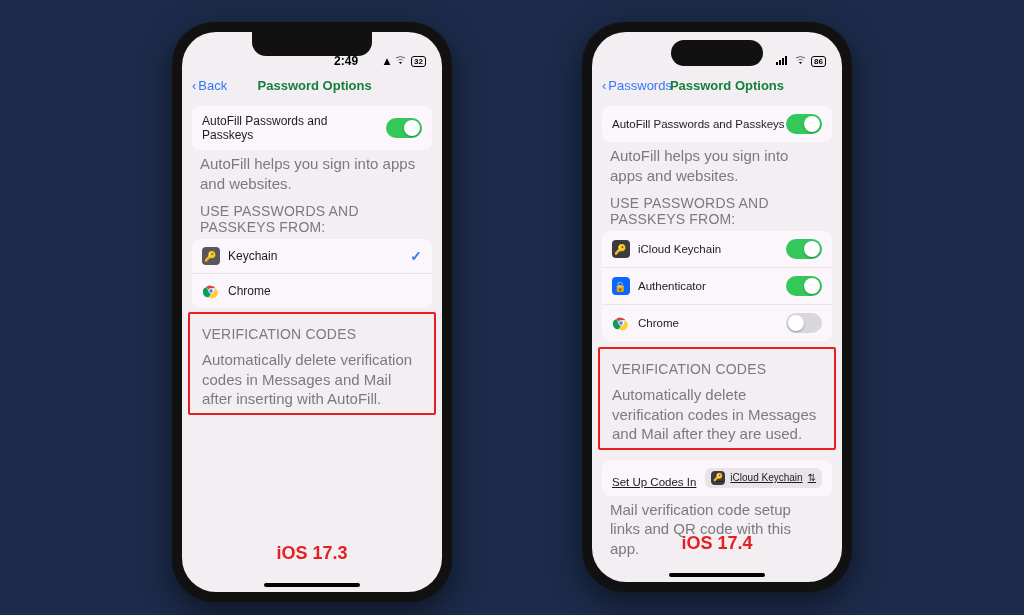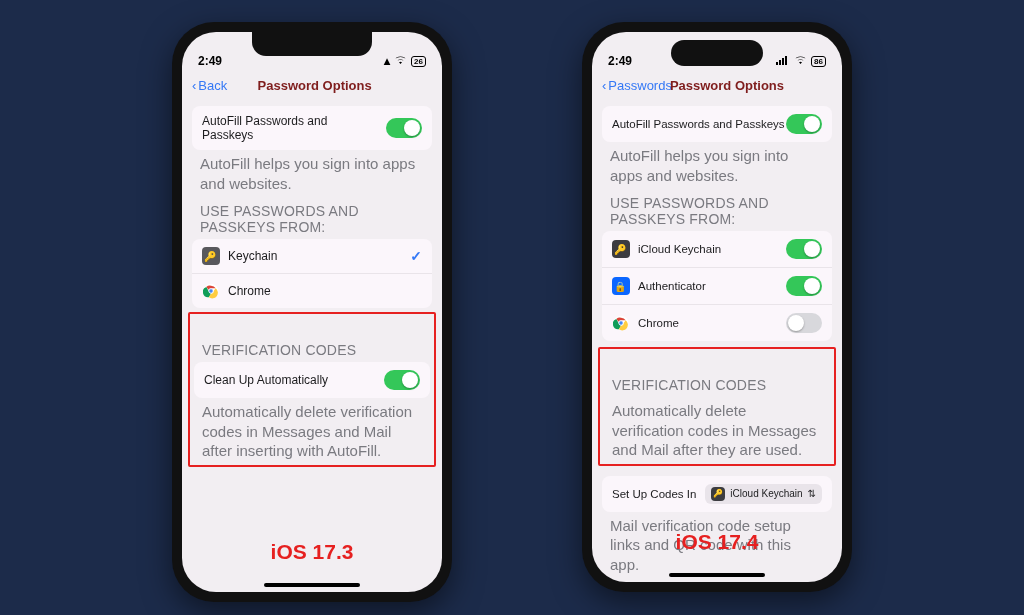--- a/index.html
+++ b/index.html
@@ -41,37 +41,36 @@
   .dynamic-island {
     position: absolute; top: 8px; left: 50%; transform: translateX(-50%);
     width: 92px; height: 26px;
     background: #111;
     border-radius: 16px;
     z-index: 10;
   }
   .status-bar {
     height: 38px;
     display: flex;
-    justify-content: space-between;
+    justify-content: flex-end;
     align-items: flex-end;
     padding: 0 16px 2px;
     font-size: 12px;
     font-weight: 600;
-    gap: 8px;
   }
   .status-bar .time { width: 50px; }
   .status-bar .right-icons { display: flex; align-items: center; gap: 4px; }
   .batt-box { font-size: 8px; font-weight: 700; border: 1px solid #000; border-radius: 3px; padding: 0 2px; }
   .nav-bar {
     display: flex; align-items: center; height: 30px;
     padding: 0 10px;
     font-size: 13px;
   }
   .nav-back { color: #3478f6; display: flex; align-items: center; gap: 2px; cursor: pointer; }
-  .nav-title { flex: 1; text-align: center; font-weight: 600; color: #7f1d1d; margin-left: -30px; }
+  .nav-title { flex: 1; text-align: center; font-weight: 600; color: #15803d; margin-left: -30px; }
   .phone.right .nav-title { margin-left: -50px; }
   .content { padding: 6px 10px 0; font-size: 11px; color: #1c1c1e; }
   .hdr-label { font-size: 14px; color: #7a7a80; padding: 10px 8px 4px; letter-spacing: .2px; }
   .footer-text { font-size: 15px; color: #7a7a80; padding: 4px 8px 0; line-height: 1.3; }
   .cell-group { background: #fbf6fb; border-radius: 8px; overflow: hidden; }
   .cell {
     display: flex; align-items: center; justify-content: space-between;
     padding: 8px 10px;
     border-bottom: 1px solid rgba(0,0,0,0.07);
     min-height: 32px;
@@ -85,36 +84,36 @@
   .ico.icloud-keychain { background: #3c3c40; }
   .ico.auth { background: #0a66ff; }
   .ico.chrome, .ico.google { background: transparent; }
   .toggle { width: 36px; height: 20px; border-radius: 10px; position: relative; cursor: pointer; }
   .toggle.on { background: #34c759; }
   .toggle.off { background: #d8d8dc; }
   .toggle .knob { position: absolute; top: 2px; width: 16px; height: 16px; border-radius: 50%; background: #fff; box-shadow: 0 1px 2px rgba(0,0,0,.3); }
   .toggle.on .knob { right: 2px; }
   .toggle.off .knob { left: 2px; }
   .check { color: #3478f6; font-size: 14px; font-weight: 600; }
-  .highlight-box { border: 2px solid #e62020; border-radius: 2px; margin: 4px -4px 0; padding: 18px 4px 4px; }
+  .highlight-box { border: 2px solid #e62020; border-radius: 2px; margin: 4px -4px 0; padding: 2px 4px 4px; }
   .phone.right .highlight-box { margin-top: 6px; }
   .ios-label {
     position: absolute; bottom: 28px; left: 0; right: 0;
     text-align: center;
     color: #e62020;
-    font-size: 21px; font-weight: 700;
+    font-size: 18px; font-weight: 700;
   }
   .home-indicator {
     position: absolute; bottom: 5px; left: 50%; transform: translateX(-50%);
     width: 96px; height: 4px; border-radius: 2px; background: #000;
   }
   .setup-row {
-    display: flex; align-items: center; justify-content: space-between;
+    display: flex; align-items: flex-end; justify-content: space-between;
     background: #fbf6fb; border-radius: 8px;
-    padding: 8px 10px; margin-top: 10px;
+    padding: 8px 10px; margin-top: 10px; text-decoration: underline;
   }
   .setup-chip {
     display: flex; align-items: center; gap: 5px;
     background: #e9e4ea; border-radius: 6px;
     padding: 3px 6px; font-size: 10px;
   }
   .chrome-svg { width: 16px; height: 16px; }
 </style>
 </head>
 <body>
@@ -124,21 +123,21 @@
     <div class="notch"></div>
     <div class="status-bar">
       <span class="time">2:49</span>
       <span class="right-icons">
         <span>▴</span>
         <span>
           <svg width="13" height="10" viewBox="0 0 13 10">
               <path fill="#000" d="M6.5 9 8 7.3a2.3 2.3 0 0 0-3 0Zm-3-3.3 1-1a4.5 4.5 0 0 1 4 0l1 1a5.7 5.7 0 0 0-6 0Zm-2-2.1 1-1a8 8 0 0 1 8 0l1 1a9.2 9.2 0 0 0-10 0Z"></path>
             </svg>
         </span>
-        <span class="batt-box">26</span>
+        <span class="batt-box">32</span>
       </span>
     </div>
     <div class="nav-bar">
       <span class="nav-back">
         <span>‹</span>
         <span>Back</span>
       </span>
       <span class="nav-title">Password Options</span>
     </div>
     <div class="content">
@@ -173,28 +172,20 @@
                   <circle cx="12" cy="12" r="3.2" fill="none" stroke="#fff" stroke-width="1"></circle>
                 </svg>
             </span>
             <span class="cell-label">Chrome</span>
           </span>
         </div>
       </div>
 
       <div class="highlight-box">
         <div class="hdr-label">VERIFICATION CODES</div>
-        <div class="cell-group">
-          <div class="cell">
-            <span class="cell-label">Clean Up Automatically</span>
-            <span class="toggle on">
-                <span class="knob"></span>
-              </span>
-          </div>
-        </div>
         <div class="footer-text">Automatically delete verification codes in Messages and Mail after inserting with AutoFill.</div>
       </div>
     </div>
     <div class="ios-label">iOS 17.3</div>
     <div class="home-indicator"></div>
   </div>
 </div>
 
 <div class="phone right">
   <div class="screen">

